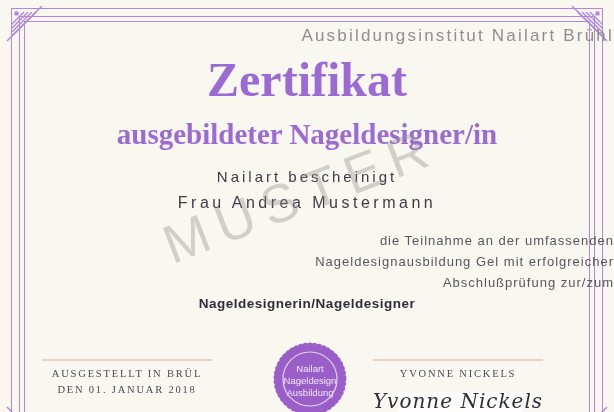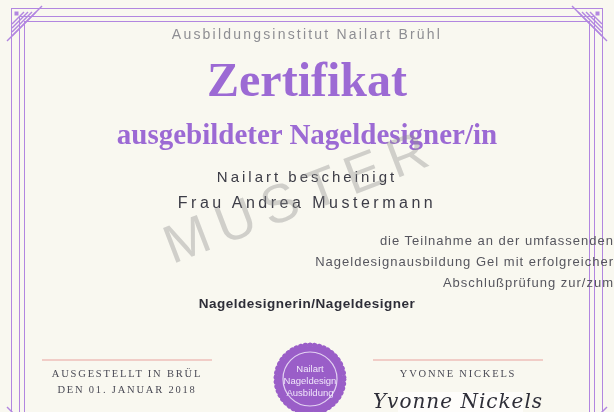--- a/index.html
+++ b/index.html
@@ -11,22 +11,22 @@
   .frame.outer{left:11px;right:11px;top:8px;bottom:-36px;}
   .frame.mid{left:19px;right:19px;top:16px;bottom:-36px;}
   .frame.inner{left:24px;right:24px;top:21px;bottom:-36px;}
   .corner{position:absolute;width:50px;height:50px;}
   .corner.tl{left:0;top:0;}
   .corner.tr{right:0;top:0;transform:scaleX(-1);}
   .corner.bl{left:0;top:398px;transform:scaleY(-1);}
   .corner.br{right:0;top:398px;transform:scale(-1,-1);}
 
   
-  .institute{position:absolute;top:26px;left:0;width:100%;text-align:center;
-    font-size:14px;letter-spacing:2.2px;color:#8e8e93;}
+  .institute{position:absolute;top:26px;left:0;width:100%;text-align:right;
+    font-size:17px;letter-spacing:2.2px;color:#8e8e93;}
   .title{position:absolute;top:52px;left:0;width:100%;text-align:center;
     font-family:"Liberation Serif",serif;font-weight:bold;font-size:48px;color:#9c6ad4;}
   .subtitle{position:absolute;top:118px;left:0;width:100%;text-align:center;
     font-family:Liberation Serif, serif;font-weight:bold;font-size:29px;color:#9c6ad4;}
   .attest1{position:absolute;top:168px;left:0;width:100%;text-align:center;
     font-size:15px;letter-spacing:3px;color:#3c3c46;}
   .attest2{position:absolute;top:194px;left:0;width:100%;text-align:center;
     font-size:16px;letter-spacing:3.5px;color:#3c3c46;}
   .bodyline{position:absolute;left:0;width:100%;text-align:right;
     font-size:13px;letter-spacing:1px;color:#56565e;}

